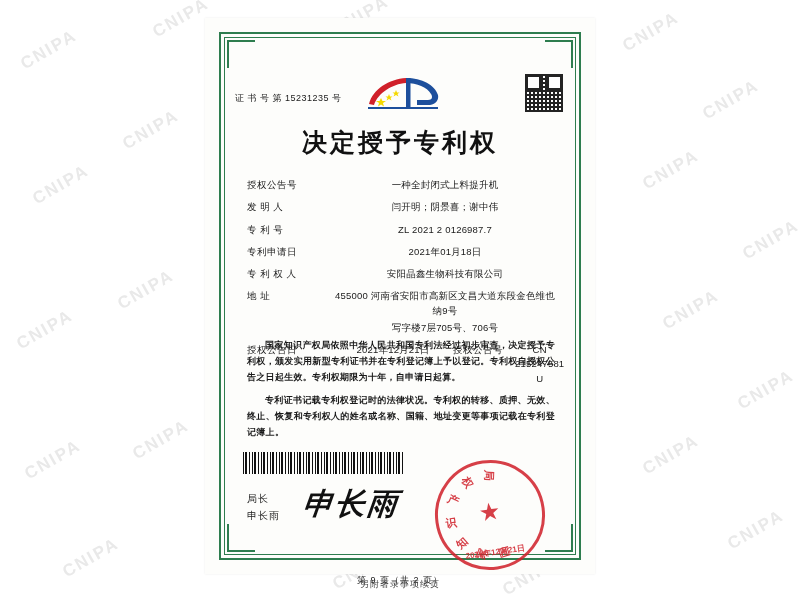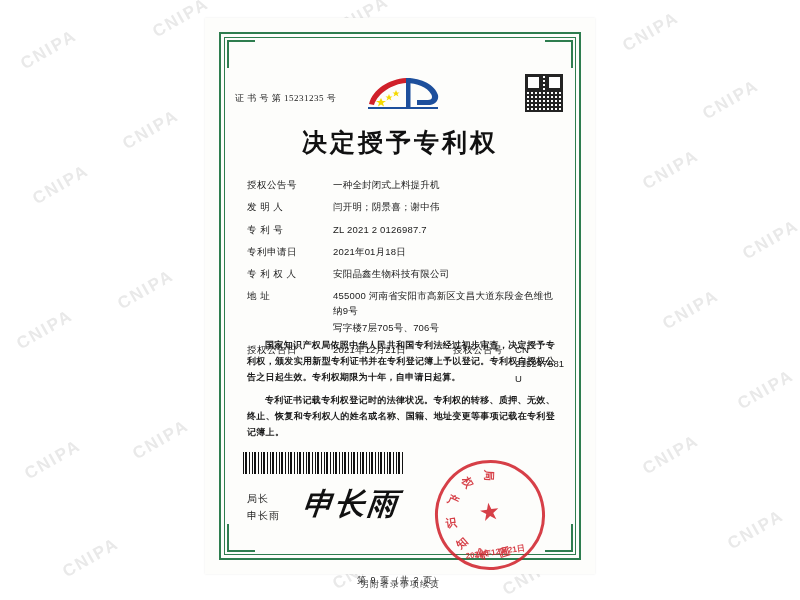--- a/index.html
+++ b/index.html
@@ -79,21 +79,20 @@
   }
 
   
   .cert-no {
     position: absolute;
     left: 0px;
     top: 44px;
     font-size: 9px;
     letter-spacing: 0.5px;
     white-space: nowrap;
-    font-family: Liberation Serif, serif;
   }
 
   .logo {
     position: absolute;
     left: 128px;
     top: 24px;
     width: 80px;
     height: 42px;
   }
 
@@ -150,20 +149,21 @@
   }
   .row .lbl {
     width: 86px;
     flex: 0 0 86px;
     letter-spacing: 0.5px;
     white-space: nowrap;
   }
   .row .val {
     flex: 1 1 auto;
     letter-spacing: 0.2px;
+    text-align: center;
   }
   .row .val .sub {
     display: block;
     margin-top: 3px;
   }
 
   
   .paras {
     position: absolute;
     left: 12px;

